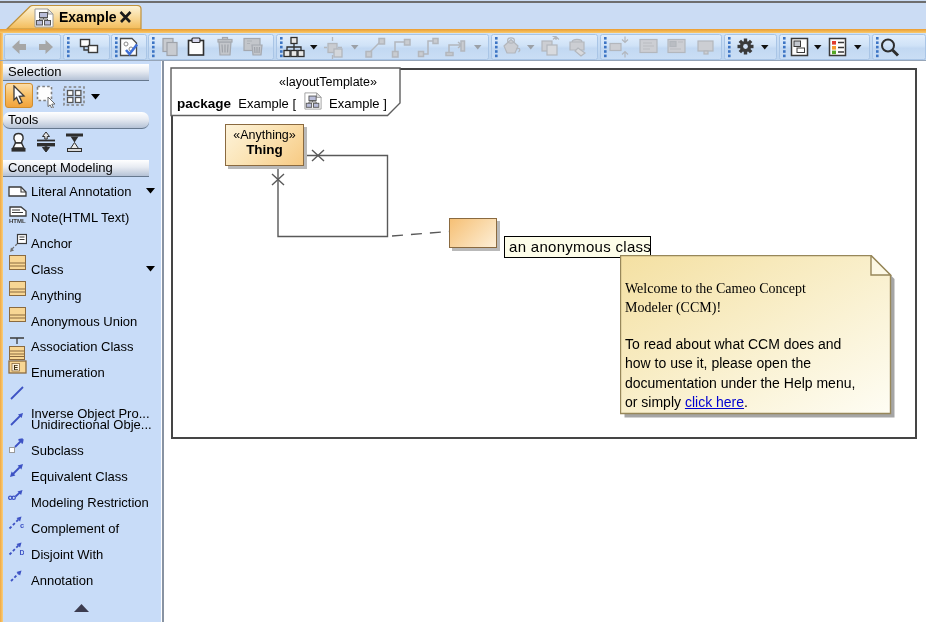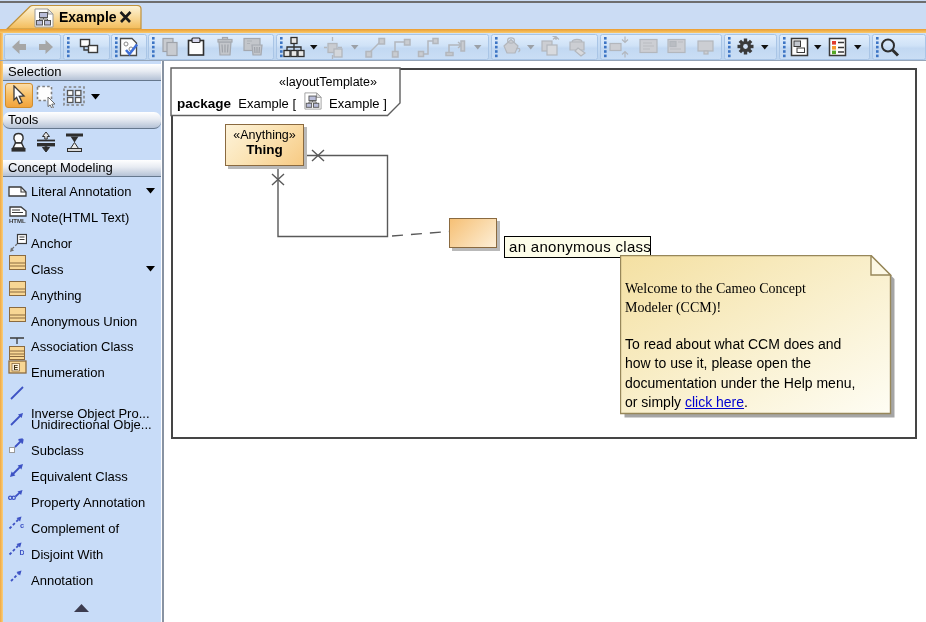--- a/index.html
+++ b/index.html
@@ -1,19 +1,19 @@
 <!DOCTYPE html>
 <html><head>
 <meta charset="utf-8">
 <style>
   html,body{margin:0;padding:0;}
   body{width:926px;height:622px;position:relative;overflow:hidden;
        font-family:"Liberation Sans",sans-serif;background:#fff;}
   .abs{position:absolute;}
-  .hdr{left:3px;width:158px;height:17px;background:linear-gradient(#ffffff,#e7ebf2 45%,#b5c2d6);
+  .hdr{left:3px;width:146px;height:17px;background:linear-gradient(#ffffff,#e7ebf2 45%,#b5c2d6);
        border-bottom:1px solid #66788e;font-size:13px;color:#000;padding-left:5px;
        box-sizing:border-box;line-height:16px;}
   .row{left:31px;font-size:13px;color:#000;line-height:15px;}
   .arr{width:16px;height:17px;}
   .arr .s{stroke:#3d52c4;stroke-width:1.8;fill:none;}
   .arr .f{fill:#3d52c4;}
 </style>
 </head>
 <body>
 
@@ -270,21 +270,21 @@
 <div class="abs row" style="top:236px;">Anchor</div>
 <div class="abs row" style="top:262px;">Class</div>
 <div class="abs row" style="top:288px;">Anything</div>
 <div class="abs row" style="top:314px;">Anonymous Union</div>
 <div class="abs row" style="top:339px;">Association Class</div>
 <div class="abs row" style="top:365px;">Enumeration</div>
 <div class="abs row" style="top:406px;">Inverse Object Pro...</div>
 <div class="abs row" style="top:417px;">Unidirectional Obje...</div>
 <div class="abs row" style="top:443px;">Subclass</div>
 <div class="abs row" style="top:469px;">Equivalent Class</div>
-<div class="abs row" style="top:495px;">Property Annotation</div>
+<div class="abs row" style="top:495px;">Modeling Restriction</div>
 <div class="abs row" style="top:521px;">Complement of</div>
 <div class="abs row" style="top:547px;">Disjoint With</div>
 <div class="abs row" style="top:573px;">Annotation</div>
 <svg class="abs" style="left:146px;top:188px;" width="9" height="6" viewBox="0 0 9 6">
     <path d="M0,0 H9 L4.5,5.5 Z" fill="#000"></path>
   </svg>
 <svg class="abs" style="left:146px;top:266px;" width="9" height="6" viewBox="0 0 9 6">
     <path d="M0,0 H9 L4.5,5.5 Z" fill="#000"></path>
   </svg>
 

